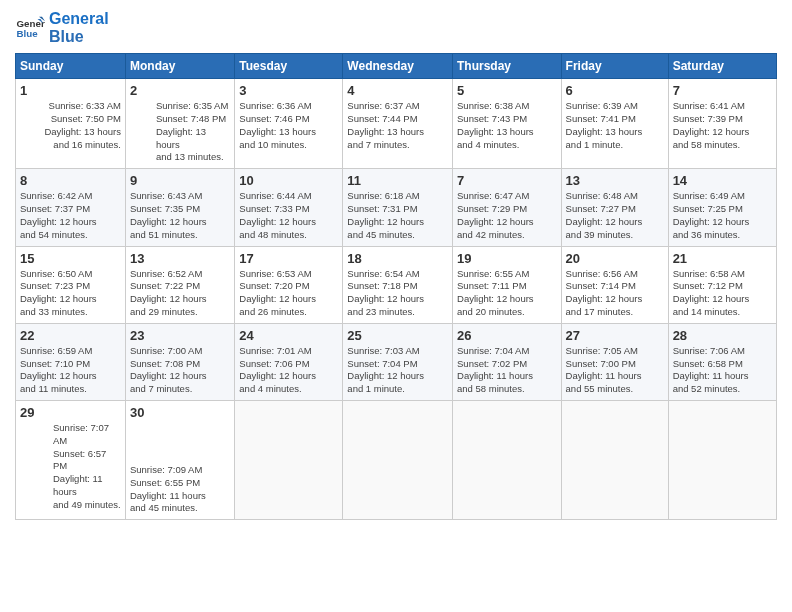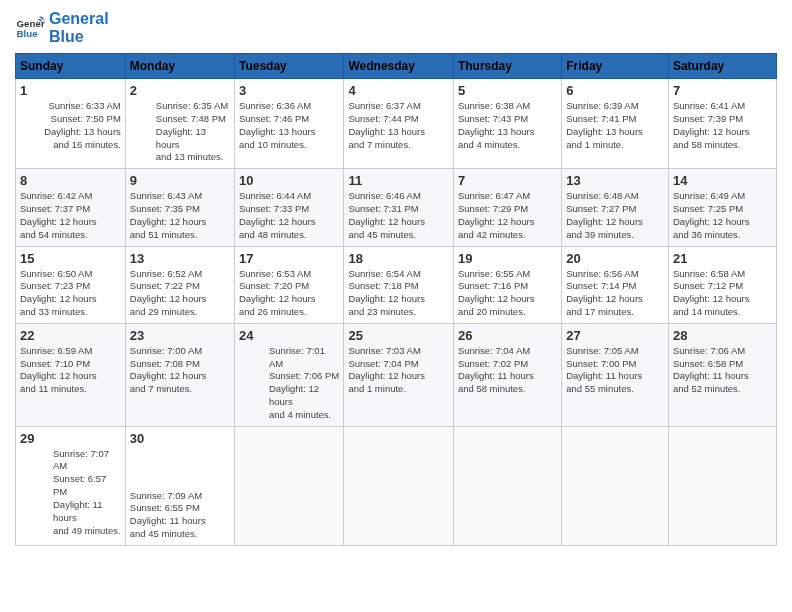--- a/index.html
+++ b/index.html
@@ -50,21 +50,21 @@
       font-size: 14px;
       color: #555;
     }
     table {
       width: 100%;
       border-collapse: collapse;
       font-size: 10.5px;
     }
     thead tr th {
       background-color: #2a6db5;
-      color: #000000;
+      color: #ffffff;
       padding: 5px 4px;
       text-align: left;
       font-size: 12px;
       font-weight: bold;
       border: 1px solid #1a5a9a;
     }
     tbody tr td {
       border: 1px solid #ccc;
       vertical-align: top;
       padding: 4px;
@@ -196,21 +196,21 @@
           </td>
           <td>
             <span class="day-num">10</span>
             <div class="day-info" style="white-space: pre-line;">Sunrise: 6:44 AM
 Sunset: 7:33 PM
 Daylight: 12 hours
 and 48 minutes.</div>
           </td>
           <td>
             <span class="day-num">11</span>
-            <div class="day-info" style="white-space: pre-line;">Sunrise: 6:46 AM
+            <div class="day-info" style="white-space: pre-line;">Sunrise: 6:18 AM
 Sunset: 7:31 PM
 Daylight: 12 hours
 and 45 minutes.</div>
           </td>
           <td>
             <span class="day-num">7</span>
             <div class="day-info" style="white-space: pre-line;">Sunrise: 6:47 AM
 Sunset: 7:29 PM
 Daylight: 12 hours
 and 42 minutes.</div>
@@ -255,21 +255,21 @@
           <td>
             <span class="day-num">18</span>
             <div class="day-info" style="white-space: pre-line;">Sunrise: 6:54 AM
 Sunset: 7:18 PM
 Daylight: 12 hours
 and 23 minutes.</div>
           </td>
           <td>
             <span class="day-num">19</span>
             <div class="day-info" style="white-space: pre-line;">Sunrise: 6:55 AM
-Sunset: 7:16 PM
+Sunset: 7:11 PM
 Daylight: 12 hours
 and 20 minutes.</div>
           </td>
           <td>
             <span class="day-num">20</span>
             <div class="day-info" style="white-space: pre-line;">Sunrise: 6:56 AM
 Sunset: 7:14 PM
 Daylight: 12 hours
 and 17 minutes.</div>
           </td>
@@ -291,21 +291,21 @@
           </td>
           <td>
             <span class="day-num">23</span>
             <div class="day-info" style="white-space: pre-line;">Sunrise: 7:00 AM
 Sunset: 7:08 PM
 Daylight: 12 hours
 and 7 minutes.</div>
           </td>
           <td>
             <span class="day-num">24</span>
-            <div class="day-info" style="white-space: pre-line; margin-left: 30px;">Sunrise: 7:01 AM
+            <div class="day-info" style="white-space: pre-line;">Sunrise: 7:01 AM
 Sunset: 7:06 PM
 Daylight: 12 hours
 and 4 minutes.</div>
           </td>
           <td>
             <span class="day-num">25</span>
             <div class="day-info" style="white-space: pre-line;">Sunrise: 7:03 AM
 Sunset: 7:04 PM
 Daylight: 12 hours
 and 1 minute.</div>

